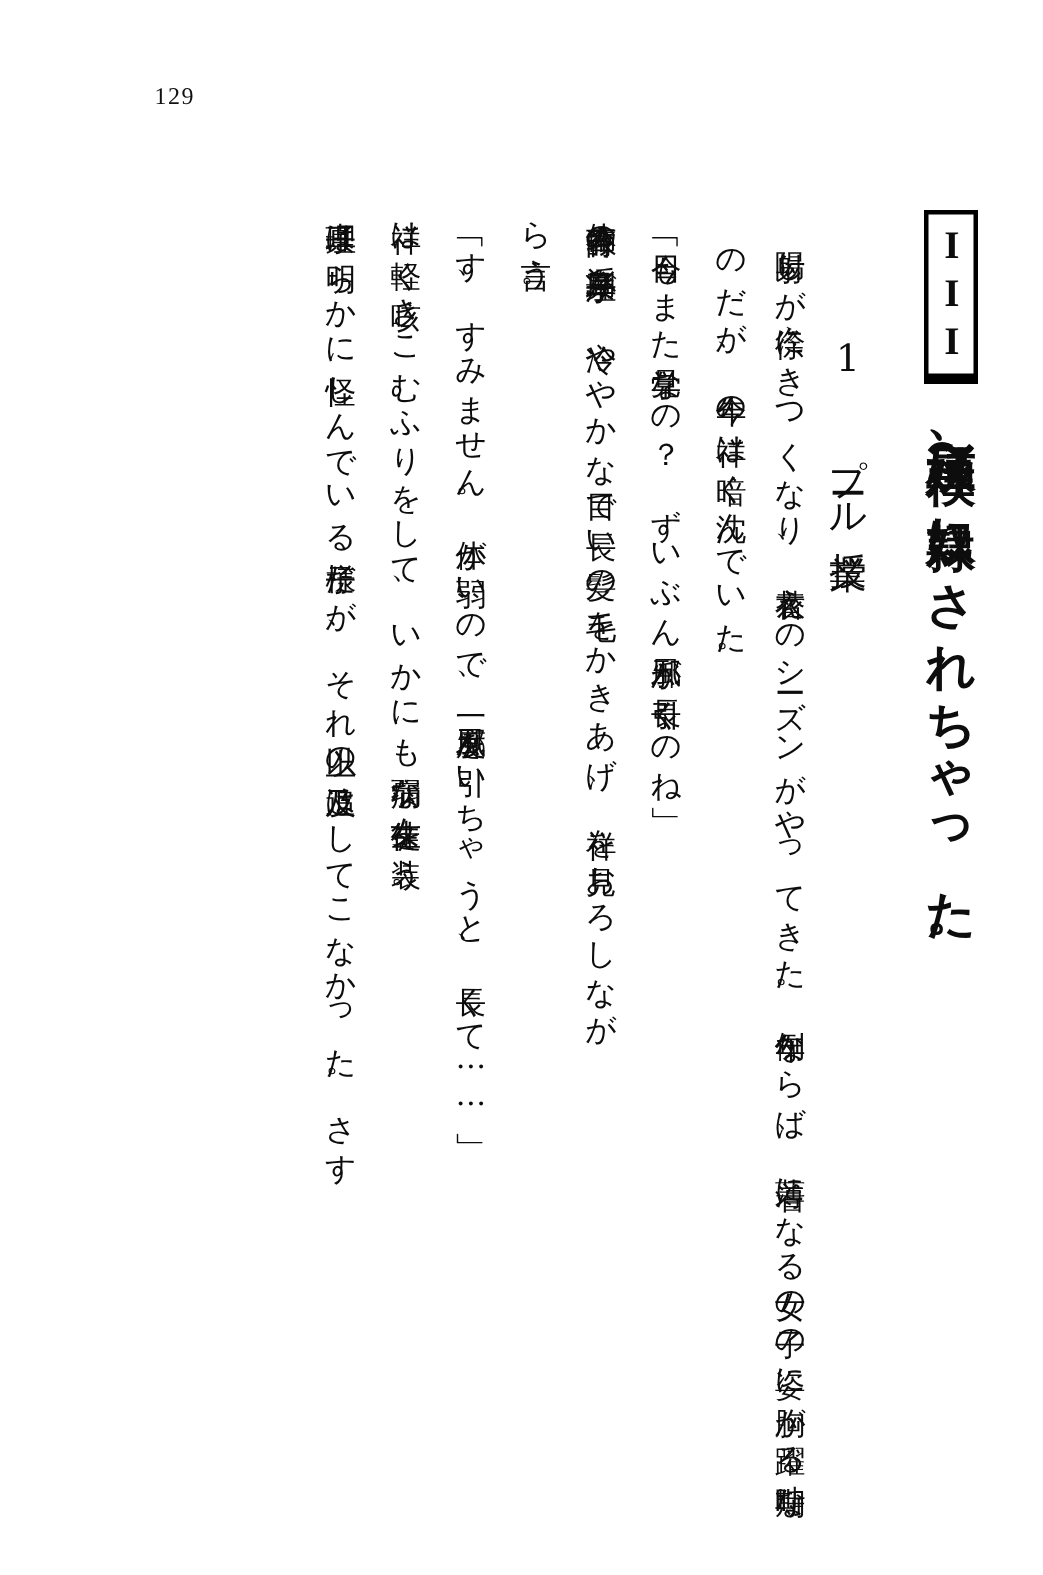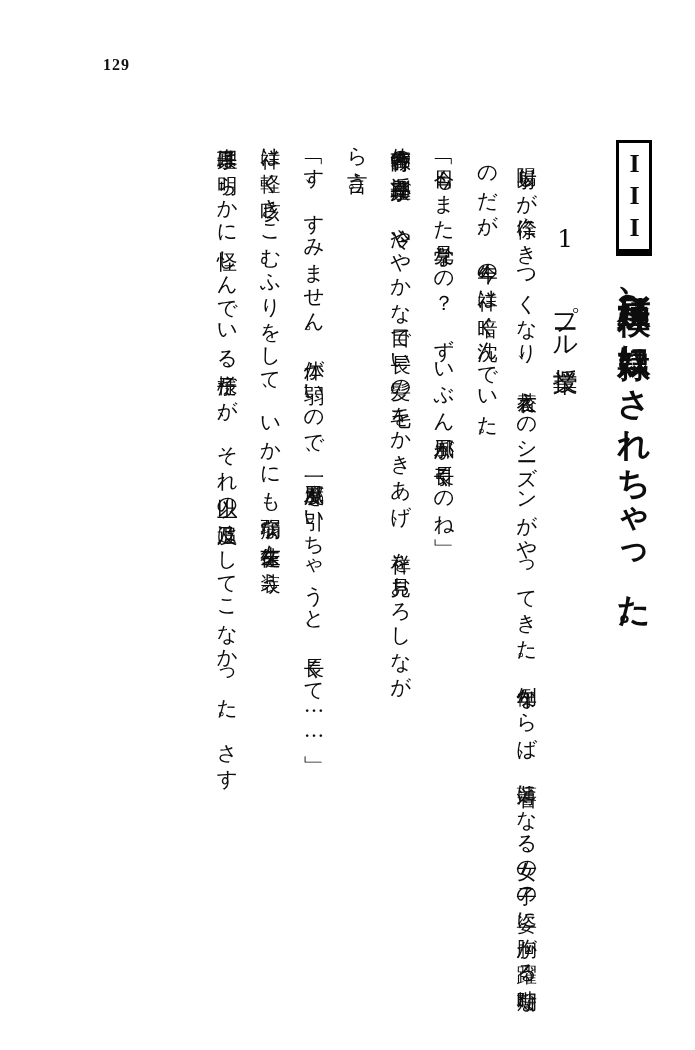--- a/index.html
+++ b/index.html
@@ -18,21 +18,20 @@
 
   
   .page-number {
     position: absolute;
     top: 56px;
     left: 103px;
     font-size: 16px;
     letter-spacing: 1px;
     font-family: "Liberation Serif", serif;
     color: #111;
-    font-weight: bold;
   }
 
   
   .page-body {
     position: absolute;
     top: 100px;
     right: 40px;
     bottom: 40px;
     left: 60px;
     writing-mode: vertical-rl;

